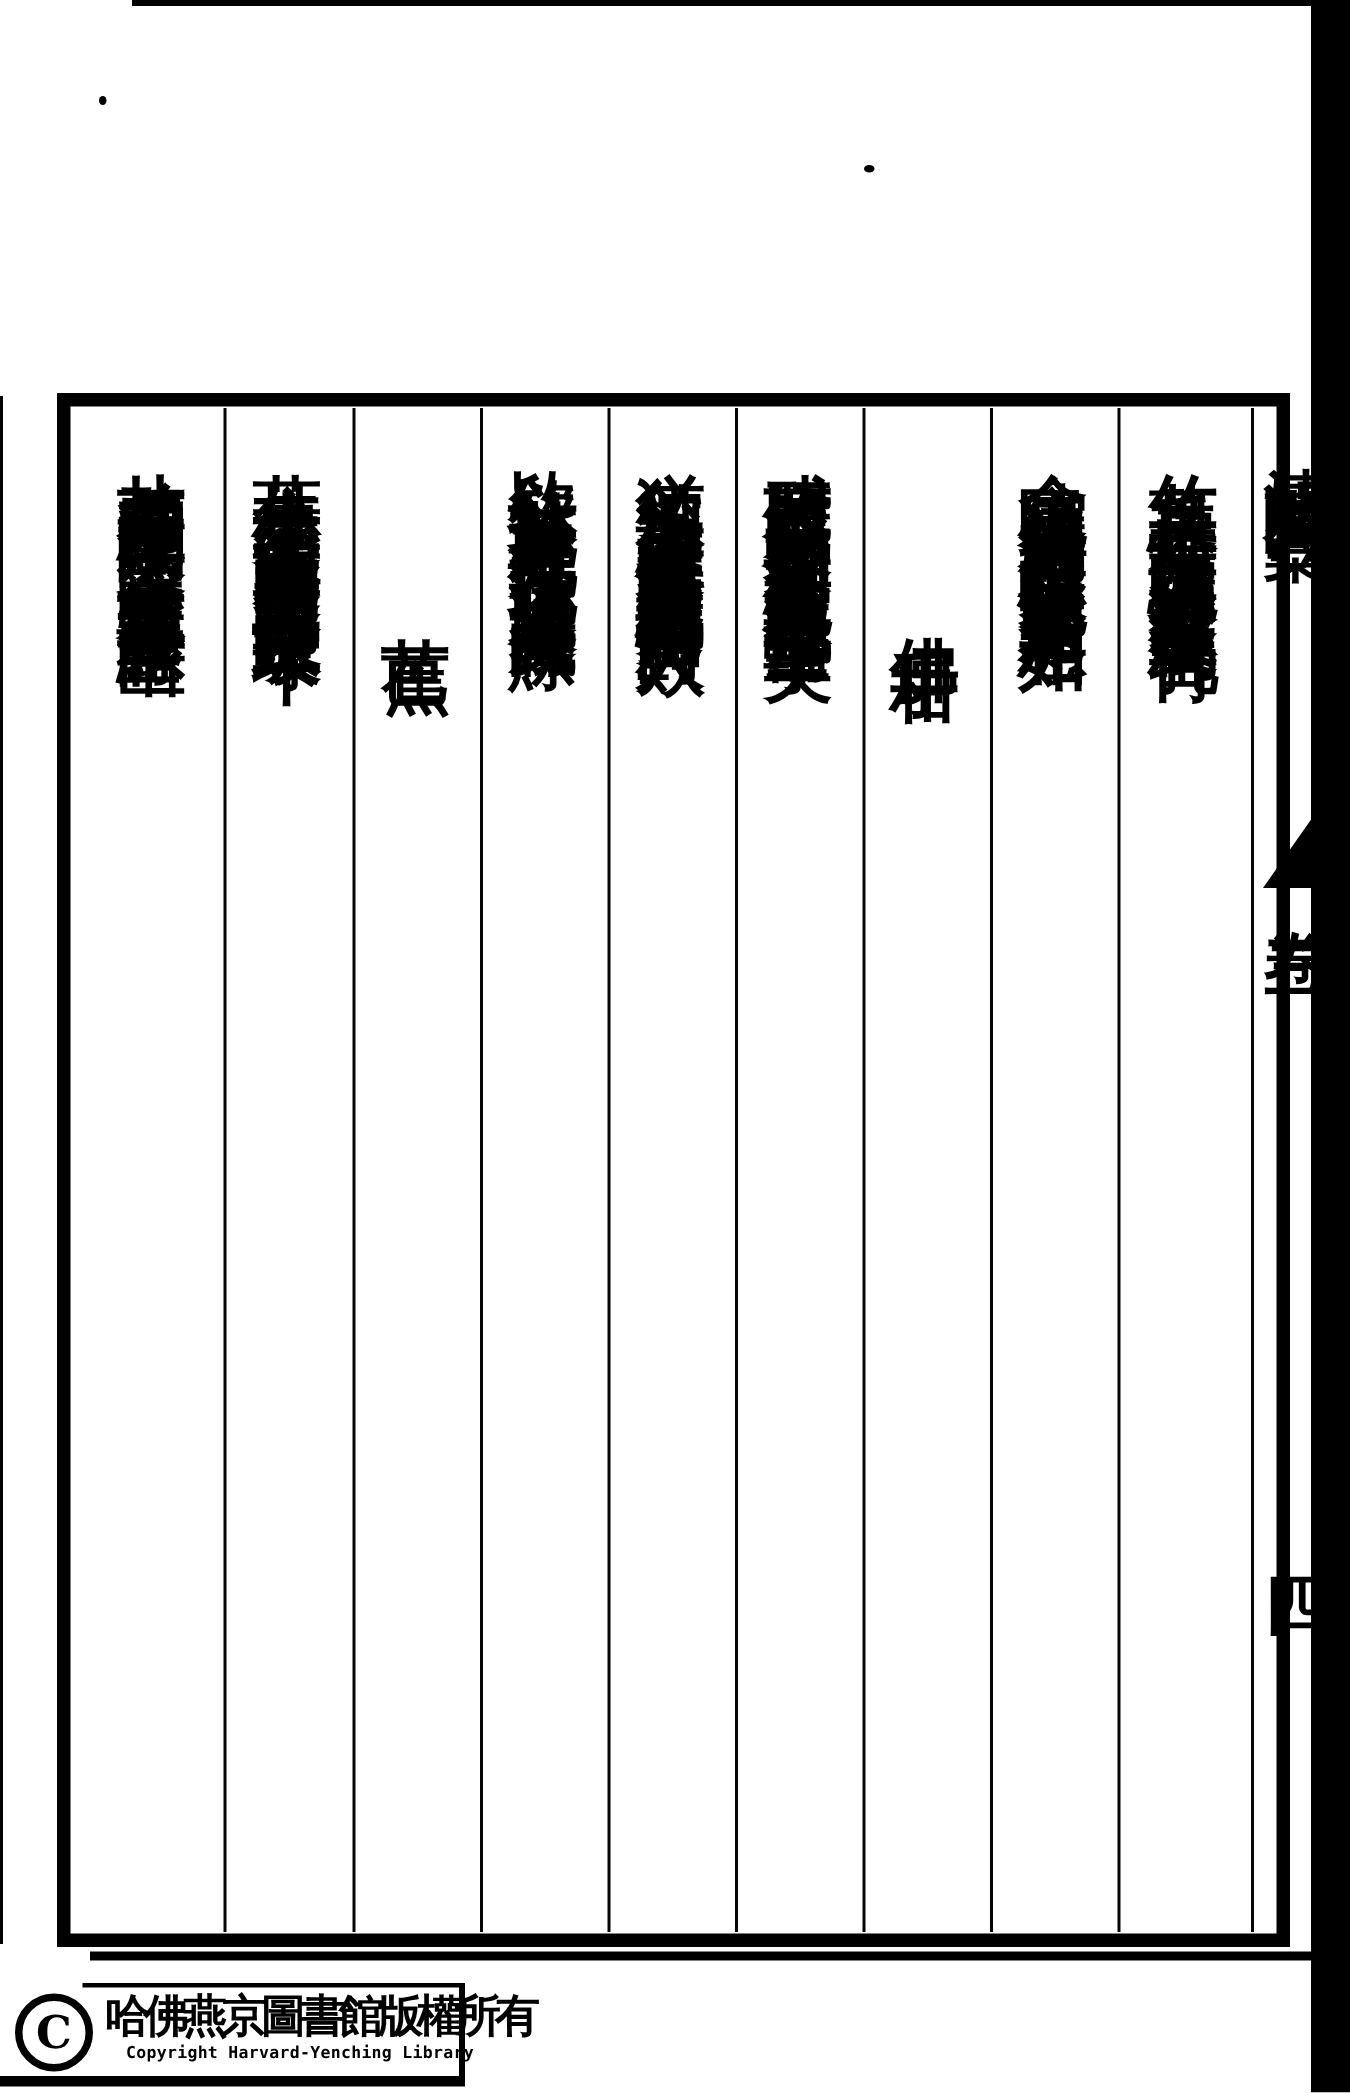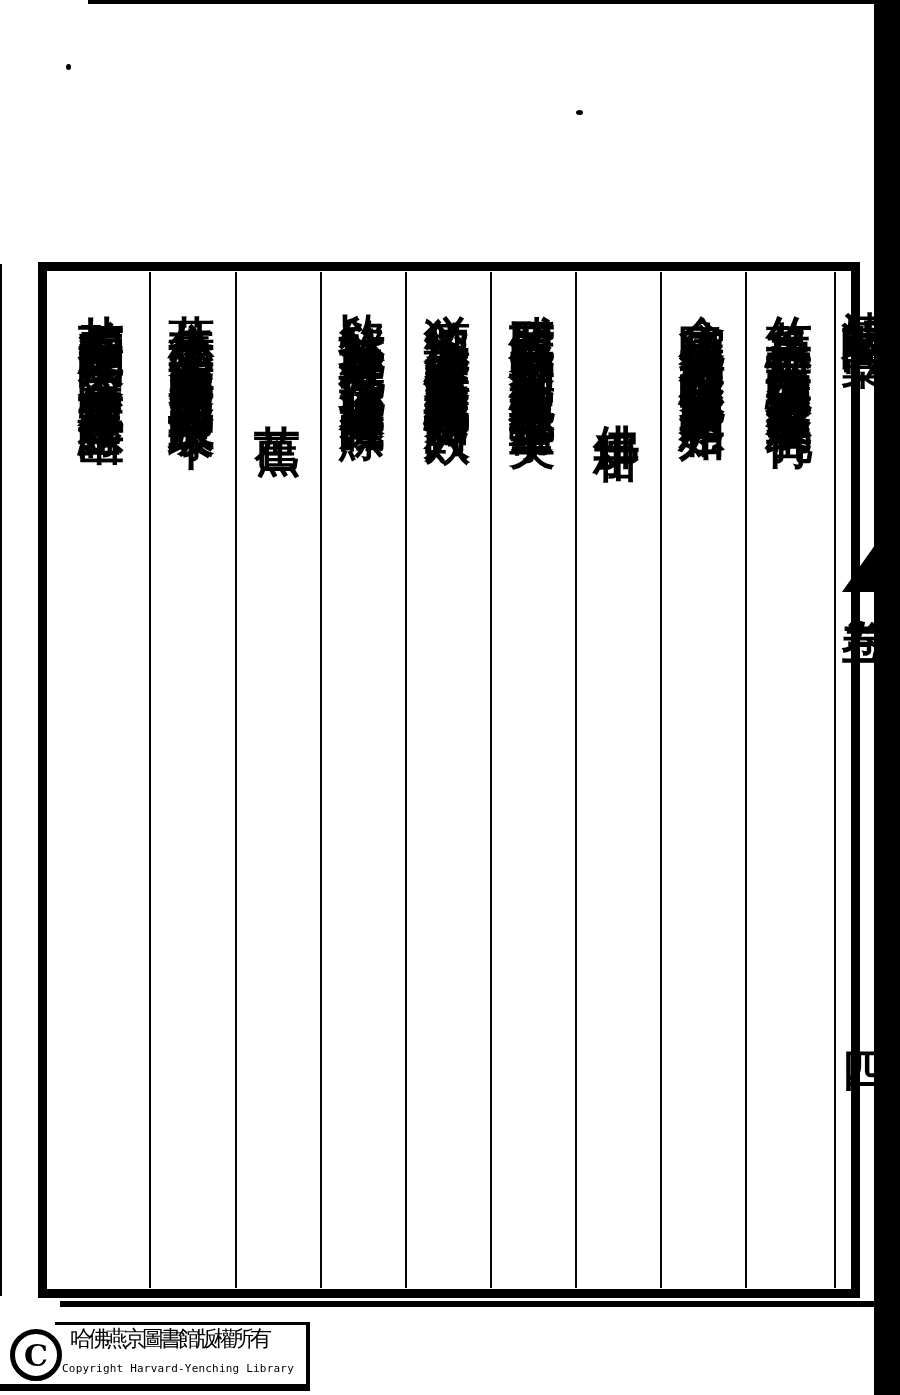--- a/index.html
+++ b/index.html
@@ -71,26 +71,26 @@
   .stamp-line-right  { position:absolute; left:306px; top:1322px; width:4px;   height:66px; background:#000; }
   .stamp-line-bottom { position:absolute; left:0;     top:1384px; width:310px; height:7px; background:#000; }
   .stamp-circle {
     position:absolute; left:10px; top:1329px; width:52px; height:52px;
     border:5px solid #000; border-radius:50%;
     display:flex; align-items:center; justify-content:center;
     font-size:30px; font-weight:bold;
   }
   .stamp-cn {
     position:absolute; left:70px; top:1324px;
-    font-size:22px; font-weight:normal; letter-spacing:-4px; white-space:nowrap;
+    font-size:30px; font-weight:bold; letter-spacing:-4px; white-space:nowrap;
   }
   .stamp-en {
-    position:absolute; left:62px; top:1362px;
+    position:absolute; left:84px; top:1362px;
     font-family:"DejaVu Sans Mono","Liberation Mono",monospace;
-    font-size:11px; font-weight:normal; letter-spacing:0.2px; white-space:nowrap;
+    font-size:11px; font-weight:bold; letter-spacing:0.2px; white-space:nowrap;
   }
 </style>
 </head>
 <body>
 
 <div class="edge-top"></div>
 <div class="edge-right"></div>
 <div class="edge-left"></div>
 <div class="speck1"></div>
 <div class="speck2"></div>

